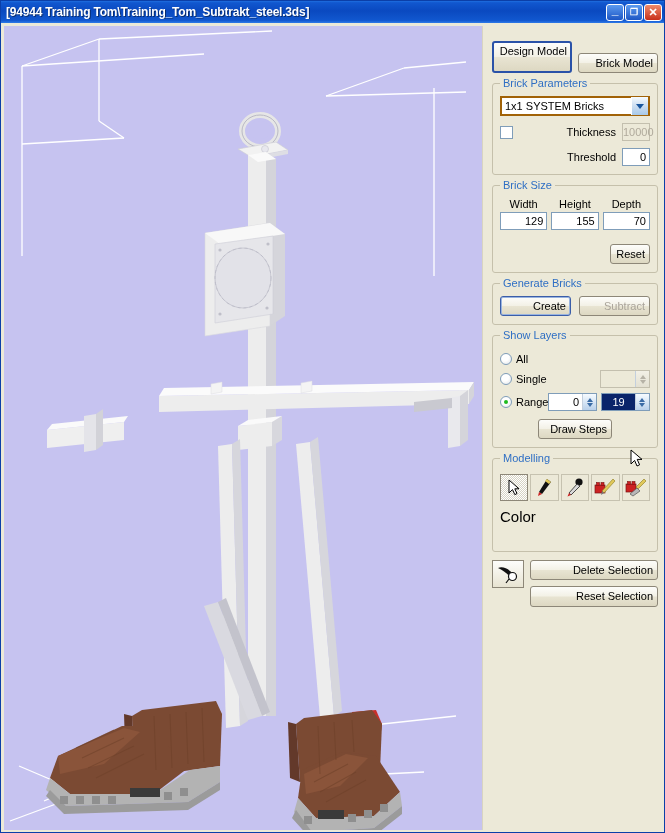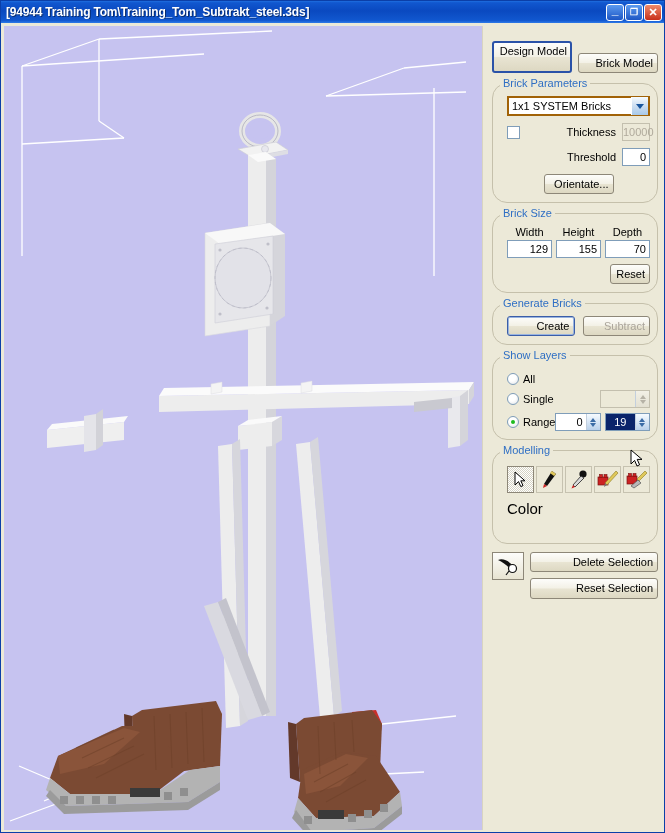--- a/index.html
+++ b/index.html
@@ -106,22 +106,22 @@
   }
   .xp-btn.disabled { color: #aaa49a; }
   #btn-design { flex: 1; }
   #btn-brick  { flex: 1; margin-top: 12px; }
 
   
   .group {
     position: relative;
     margin: 10px 5px 0 5px;
     border: 1px solid #c5c0ab;
-    border-radius: 15px;
-    padding: 12px 7px 8px 14px;
+    border-radius: 3px;
+    padding: 12px 7px 8px 7px;
   }
   .group-title {
     position: absolute;
     top: -7px; left: 7px;
     background: #ece9d8;
     padding: 0 3px;
     font-size: 11px;
     color: #2f6fc4;
   }
 
@@ -177,21 +177,21 @@
   .txtfield.disabled { background:#ece9d8; color:#b0aa9c; border-color:#c3bfae; }
 
   .center-row { display:flex; justify-content:center; margin-top: 8px; }
 
   
   .bs-headers, .bs-values { display: flex; gap: 4px; }
   .bs-headers span {
     flex: 1; text-align: center; font-size: 11px; color: #000;
   }
   .bs-values .txtfield { flex: 1; width: auto; margin-top: 2px; }
-  .right-row { display:flex; justify-content:flex-end; margin-top:6px; }
+  .right-row { display:flex; justify-content:flex-end; margin-top:14px; }
 
   
   .two-btn { display:flex; gap: 8px; }
   .two-btn .xp-btn { flex: 1; }
 
   
   .lay-row { display:flex; align-items:center; margin-top:5px; }
   .radio {
     width: 12px; height: 12px; border-radius: 50%;
     background: radial-gradient(circle at 40% 35%, #ffffff 40%, #eef0f2 70%, #dfe2e6 100%);
@@ -460,23 +460,20 @@
         <div class="chk"></div>
         <div class="row-label">Thickness</div>
         <div class="txtfield disabled">10000</div>
       </div>
 
       <div class="row">
         <div class="row-label">Threshold</div>
         <div class="txtfield">0</div>
       </div>
 
-      <div class="center-row">
-        <div class="xp-btn" style="min-width:70px;">Orientate...</div>
-      </div>
     </div>
 
     <div class="group">
       <div class="group-title">Brick Size</div>
       <div class="bs-headers">
         <span>Width</span>
         <span>Height</span>
         <span>Depth</span>
       </div>
       <div class="bs-values">
@@ -529,20 +526,23 @@
         </div>
         <div class="spin">
           <div class="spin-val selected">19</div>
           <div class="spin-btns">
             <i class="spin-up"></i>
             <i class="spin-down"></i>
           </div>
         </div>
       </div>
 
+      <div class="center-row">
+        <div class="xp-btn" style="min-width:74px;">Draw Steps</div>
+      </div>
     </div>
 
     <div class="group">
       <div class="group-title">Modelling</div>
 
       <div class="tool-row">
 
         <div class="tool-btn active">
           <svg width="15" height="17" viewBox="0 0 15 17">
             <path d="M2,1 L2,14 L5.5,10.6 L7.8,15.6 L10,14.6 L7.8,9.8 L12,9.8 Z" fill="#ffffff" stroke="#000000" stroke-width="1"></path>

